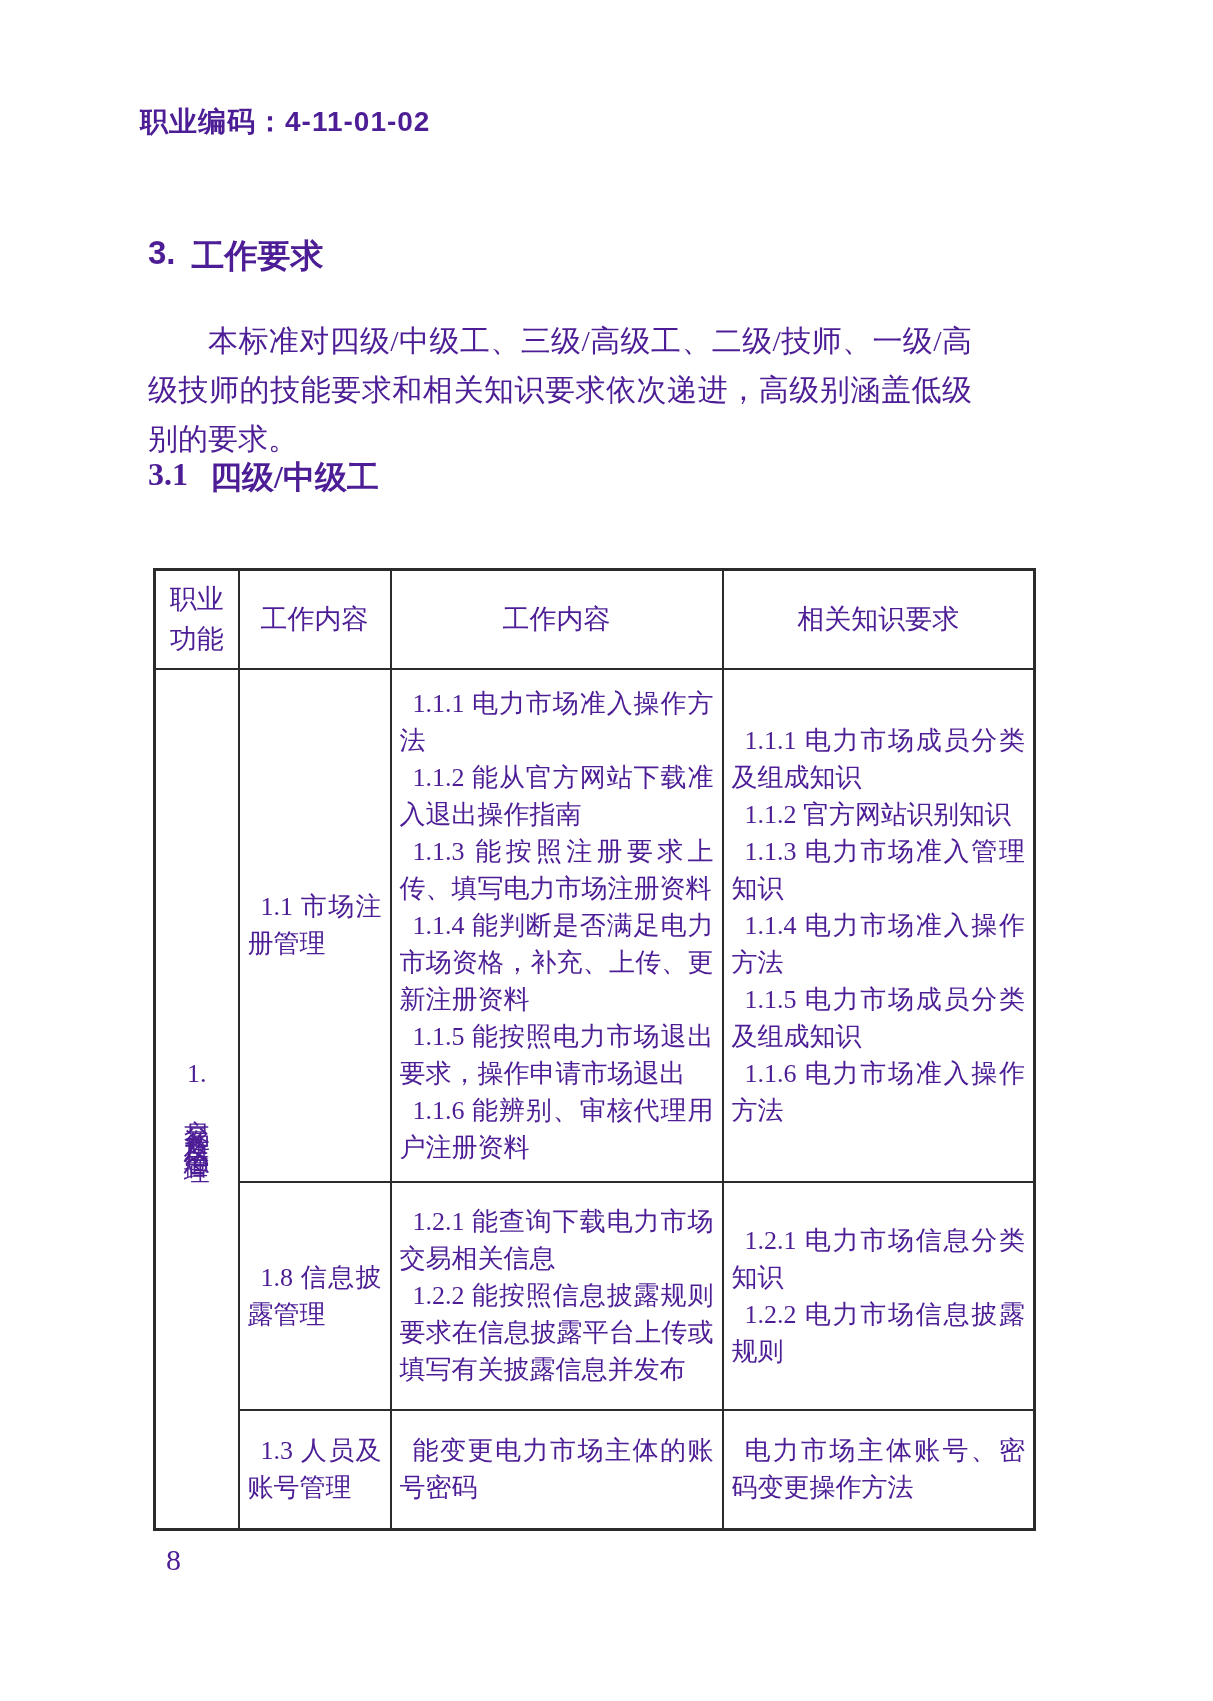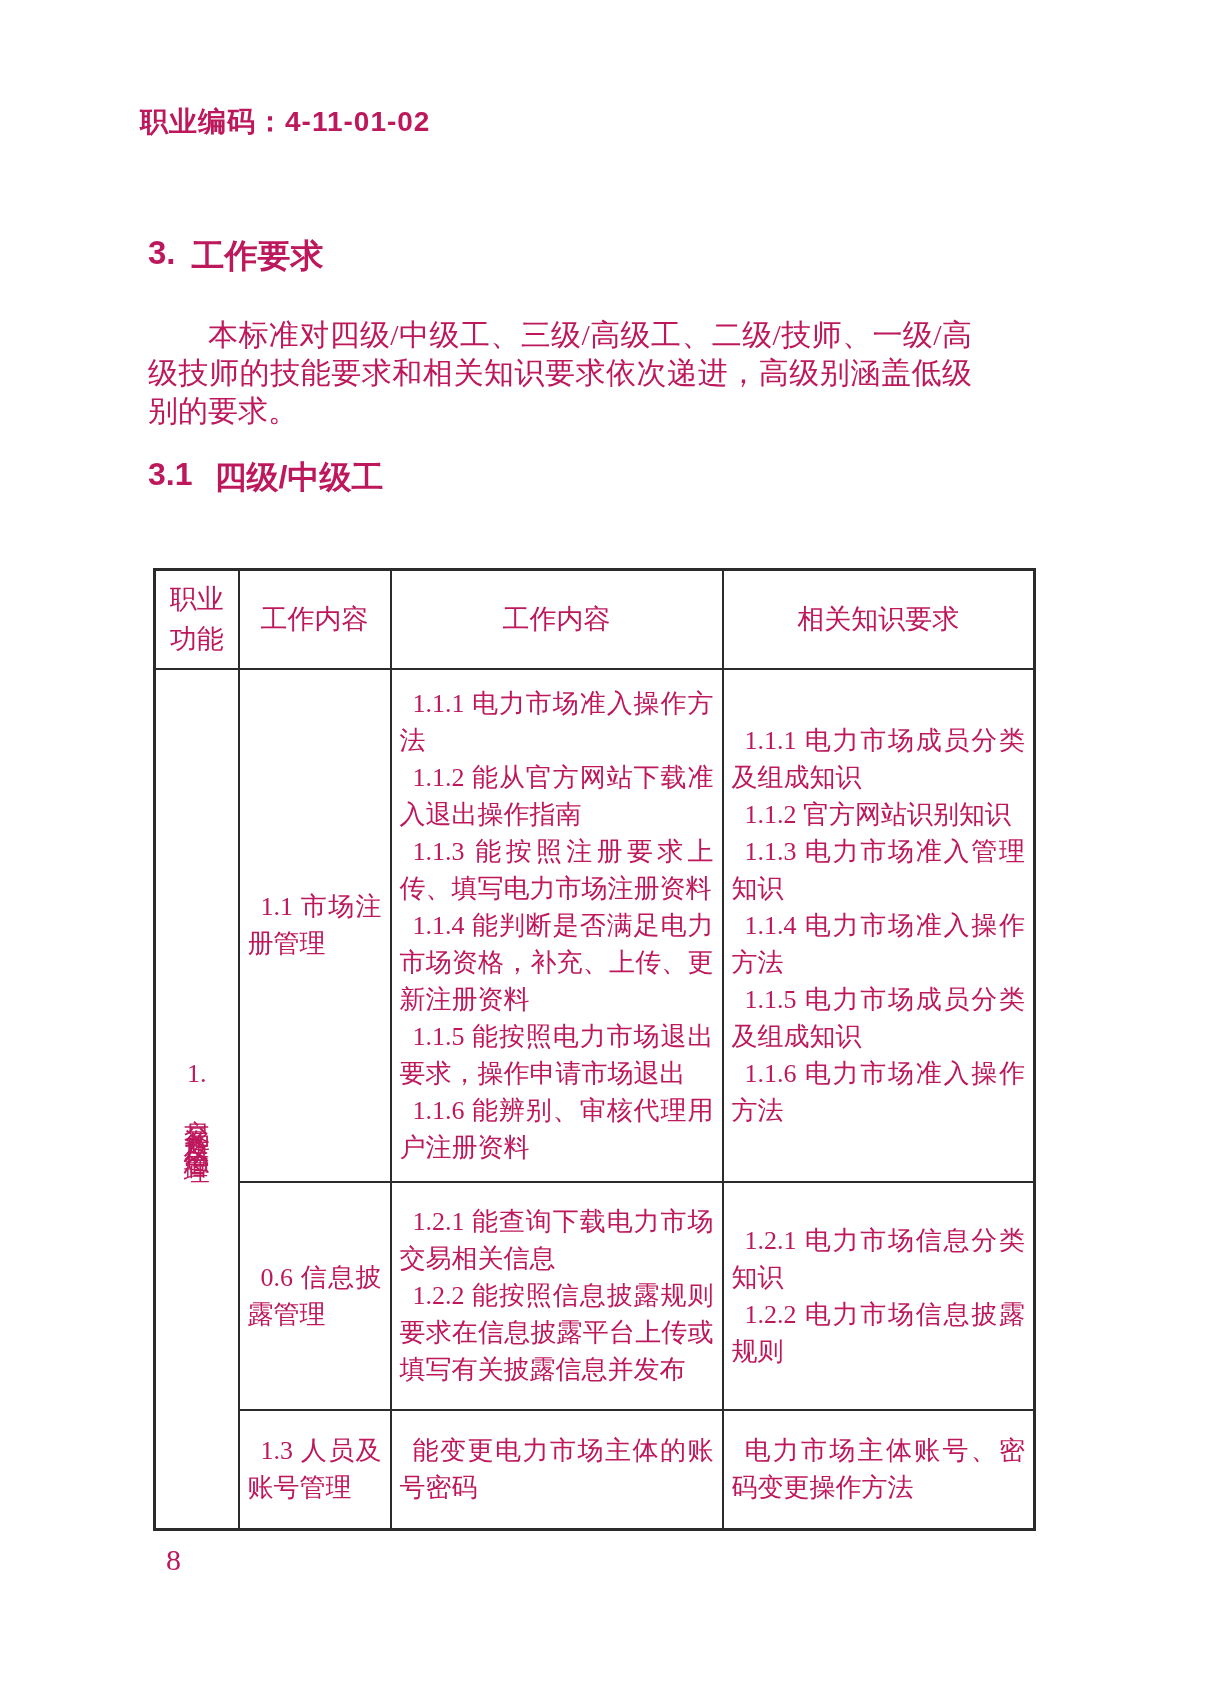--- a/index.html
+++ b/index.html
@@ -3,21 +3,21 @@
 <meta charset="utf-8">
 <style>
   html,body { margin:0; padding:0; }
   body { background:#888; }
   .page {
     position: relative;
     width: 1213px;
     height: 1701px;
     margin: 0 auto;
     background: #ffffff;
-    color: #be185d;
+    color: #4c1d95;
     font-family: "Liberation Serif", serif;
     overflow: hidden;
   }
   .header-code {
     position: absolute;
     left: 140px; top: 103px;
     font-family: "Liberation Sans", sans-serif;
     font-weight: bold;
     font-size: 28px;
     letter-spacing: 1px;
@@ -29,28 +29,28 @@
     font-weight: bold;
     font-size: 33px;
     display: flex;
   }
   .sec-heading .num { margin-right: 16px; }
   .body-par {
     position: absolute;
     left: 148px; top: 316px;
     width: 824px;
     font-size: 30px;
-    line-height: 38px;
+    line-height: 49px;
     text-align: justify;
     text-indent: 2em;
   }
   .sub-heading {
     position: absolute;
     left: 148px; top: 456px;
-    font-family: Liberation Sans, sans-serif;
+    font-family: Liberation Serif, serif;
     font-weight: bold;
     font-size: 32px;
     display: flex;
   }
   .sub-heading .num { margin-right: 22px; }
   table.req {
     position: absolute;
     left: 153px; top: 568px;
     width: 880px;
     border-collapse: collapse;
@@ -155,21 +155,21 @@
         <p>1.1.1 电力市场成员分类及组成知识</p>
         <p>1.1.2 官方网站识别知识</p>
         <p>1.1.3 电力市场准入管理知识</p>
         <p>1.1.4 电力市场准入操作方法</p>
         <p>1.1.5 电力市场成员分类及组成知识</p>
         <p>1.1.6 电力市场准入操作方法</p>
       </td>
     </tr>
     <tr class="r2">
       <td class="cell work">
-        <p>0.6 信息披露管理</p>
+        <p>1.8 信息披露管理</p>
       </td>
       <td class="cell">
         <p>1.2.1 能查询下载电力市场交易相关信息</p>
         <p>1.2.2 能按照信息披露规则要求在信息披露平台上传或填写有关披露信息并发布</p>
       </td>
       <td class="cell">
         <p>1.2.1 电力市场信息分类知识</p>
         <p>1.2.2 电力市场信息披露规则</p>
       </td>
     </tr>

